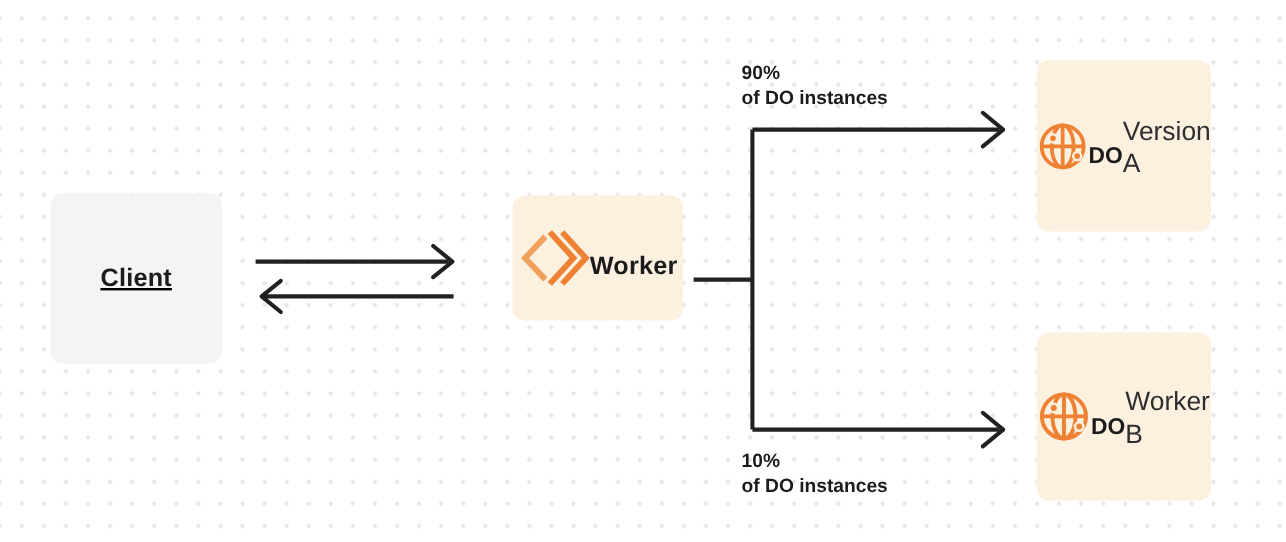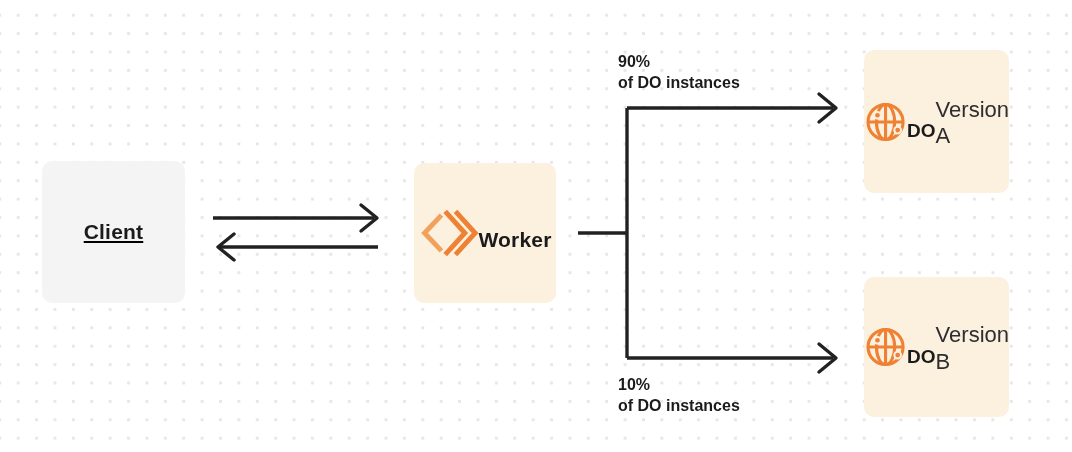--- a/index.html
+++ b/index.html
@@ -21,21 +21,21 @@
   .connectors path, .connectors polyline{
     fill:none; stroke:var(--line); stroke-width:3.4;
     stroke-linejoin:miter; stroke-linecap:butt;
   }
   .connectors polyline{stroke-linecap:round; stroke-linejoin:round;}
   .node{
     position:absolute; display:flex; flex-direction:row;
     align-items:center; justify-content:center; border-radius:10px;
   }
   .node-client{left:42px; top:161px; width:143px; height:142px; background:var(--neutral-box-bg);text-decoration:underline;}
-  .node-worker{left:414px; top:163px; width:142px; height:140px; background:var(--orange-box-bg);}
+  .node-worker{left:427px; top:163px; width:142px; height:104px; background:var(--orange-box-bg);}
   .node-do-a{left:864px; top:50px; width:145px; height:143px; background:var(--orange-box-bg);}
   .node-do-b{left:864px; top:277px; width:145px; height:140px; background:var(--orange-box-bg);}
   .node-label{font-size:21px; font-weight:700; color:var(--text); letter-spacing:.2px;}
   .node-worker .node-label{margin-top:14px;}
   .do-title{font-size:19px; font-weight:700; color:var(--text); margin-top:20px; line-height:1.2;}
   .do-subtitle{font-size:22px; font-weight:400; color:var(--subtext); margin-top:3px; line-height:1.2;}
   .icon{display:block;}
   .branch-label{
     position:absolute; left:618px; width:200px; 
     font-size:16px; font-weight:600; color:var(--text); line-height:21px;
@@ -111,21 +111,21 @@
       <g fill="none" stroke="var(--accent)" stroke-width="4.6">
         <circle cx="32" cy="32" r="26"></circle>
         <ellipse cx="32" cy="32" rx="13.5" ry="26"></ellipse>
         <path d="M 32 6 V 58"></path>
         <path d="M 6 32 H 58"></path>
       </g>
       <circle cx="20" cy="22" r="5" fill="var(--accent)" stroke="var(--orange-box-bg)" stroke-width="3"></circle>
       <circle cx="50" cy="44" r="5" fill="var(--accent)" stroke="var(--orange-box-bg)" stroke-width="3"></circle>
     </svg>
     <div class="do-title">DO</div>
-    <div class="do-subtitle">Version B</div>
+    <div class="do-subtitle">Worker B</div>
   </div>
 
   <div class="branch-label branch-label-a">
     <div>90%</div>
     <div>of DO instances</div>
   </div>
   <div class="branch-label branch-label-b">
     <div>10%</div>
     <div>of DO instances</div>
   </div>

